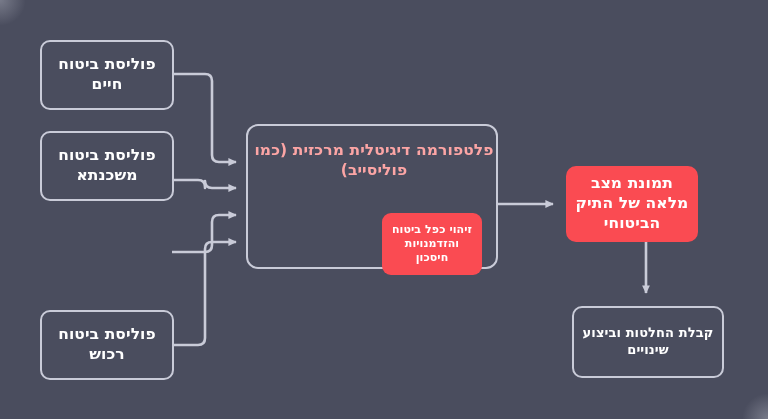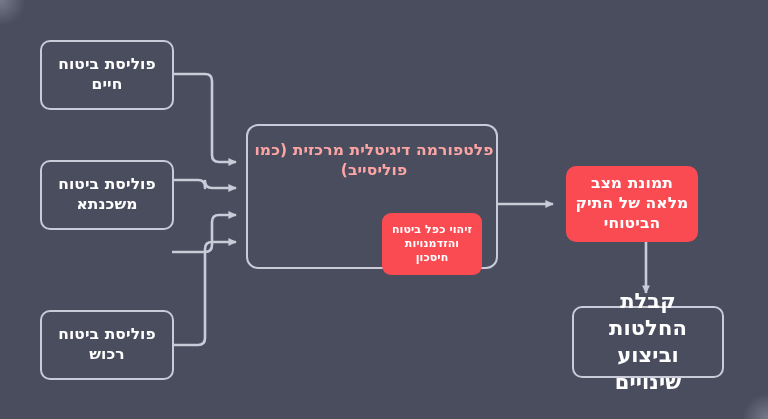--- a/index.html
+++ b/index.html
@@ -99,21 +99,21 @@
     height: 76px;
     font-size: 15.5px;
     border-radius: 10px;
     padding: 0 8px;
   }
   #decision-node {
     left: 572px;
     top: 306px;
     width: 152px;
     height: 72px;
-    font-size: 21px;
+    font-size: 13px;
     padding: 12px 8px;
   }
   .corner-glow {
     position: absolute;
     width: 26px;
     height: 26px;
     z-index: 1;
     pointer-events: none;
   }
   #glow-tl { left: 0; top: 0;
@@ -154,21 +154,21 @@
       <path d="M498,204 H553" marker-end="url(#arrowhead)"></path>
 
       <path d="M646,242 V293" marker-end="url(#arrowhead)"></path>
     </g>
   </svg>
 
   <div class="node outline src-node" style="left:40px; top:40px;">
     <span>פוליסת ביטוח חיים</span>
   </div>
 
-  <div class="node outline src-node" style="left:40px; top:160px;justify-content:flex-end;">
+  <div class="node outline src-node" style="left:40px; top:131px;justify-content:flex-end;">
     <span>פוליסת ביטוח משכנתא</span>
   </div>
 
 
   <div class="node outline src-node" style="left:40px; top:310px;">
     <span>פוליסת ביטוח רכוש</span>
   </div>
 
   <div class="node outline" id="platform-node">
     <div id="platform-title">פלטפורמה דיגיטלית מרכזית (כמו פוליסייב)</div>

